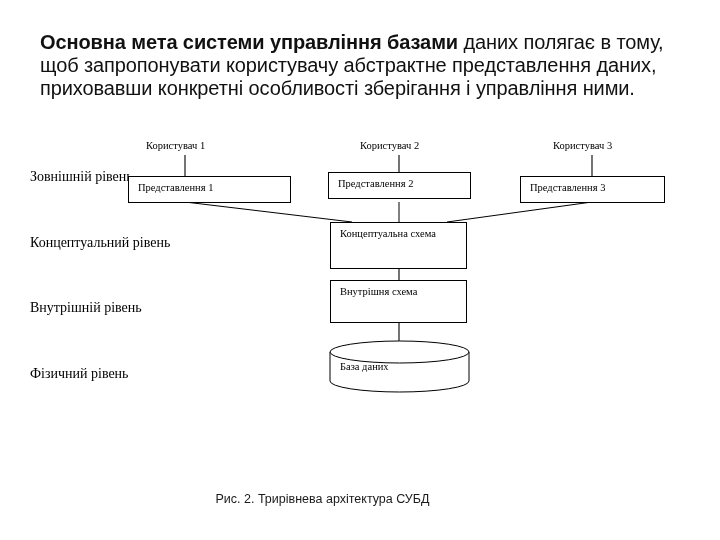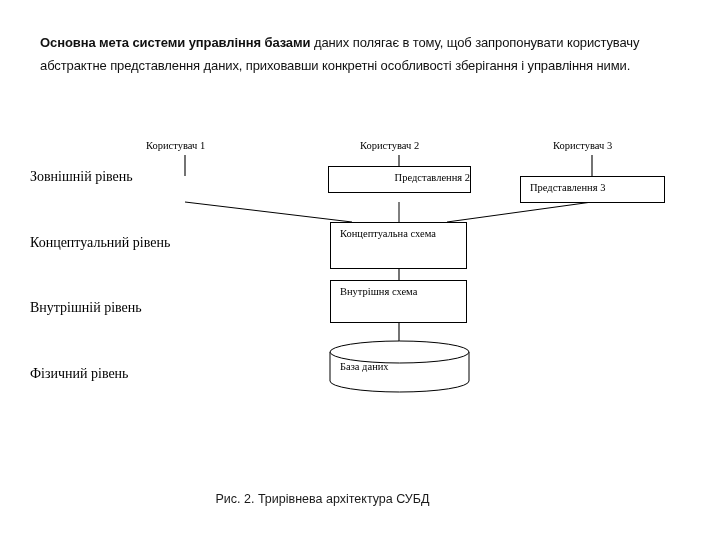--- a/index.html
+++ b/index.html
@@ -17,21 +17,21 @@
     color: #000000;
   }
 
   
   .heading {
     position: absolute;
     left: 40px;
     top: 31px;
     width: 640px;
     font-family: "Liberation Sans", sans-serif;
-    font-size: 13px;
+    font-size: 20px;
     line-height: 23px;
     color: #111111;
     letter-spacing: -0.1px;
   }
   .heading b { font-weight: bold; }
 
   
   .diagram {
     position: absolute;
     left: 0;
@@ -136,21 +136,22 @@
 
     <div class="user-label" style="left:146px; top:140px;">Користувач 1</div>
     <div class="user-label" style="left:360px; top:140px;">Користувач 2</div>
     <div class="user-label" style="left:553px; top:140px;">Користувач 3</div>
 
     <div class="level-label" style="left:30px; top:169px;">Зовнішній рівень</div>
     <div class="level-label" style="left:30px; top:235px;">Концептуальний рівень</div>
     <div class="level-label" style="left:30px; top:300px;">Внутрішній рівень</div>
     <div class="level-label" style="left:30px; top:366px;">Фізичний рівень</div>
 
-    <div class="node-box" style="left:328px; top:166px; width:143px; height:27px;text-align:right;">Представлення 2</div>
+    <div class="node-box" style="left:128px; top:176px; width:163px; height:27px;">Представлення 1</div>
+    <div class="node-box" style="left:328px; top:172px; width:143px; height:27px;">Представлення 2</div>
     <div class="node-box" style="left:520px; top:176px; width:145px; height:27px;">Представлення 3</div>
 
     <div class="node-box" style="left:330px; top:280px; width:137px; height:43px;">Внутрішня схема</div>
 
     <div class="node-box" style="left:330px; top:222px; width:137px; height:47px;">Концептуальна схема</div>
 
     <div class="cyl-label">База даних</div>
 
   </div>
 

